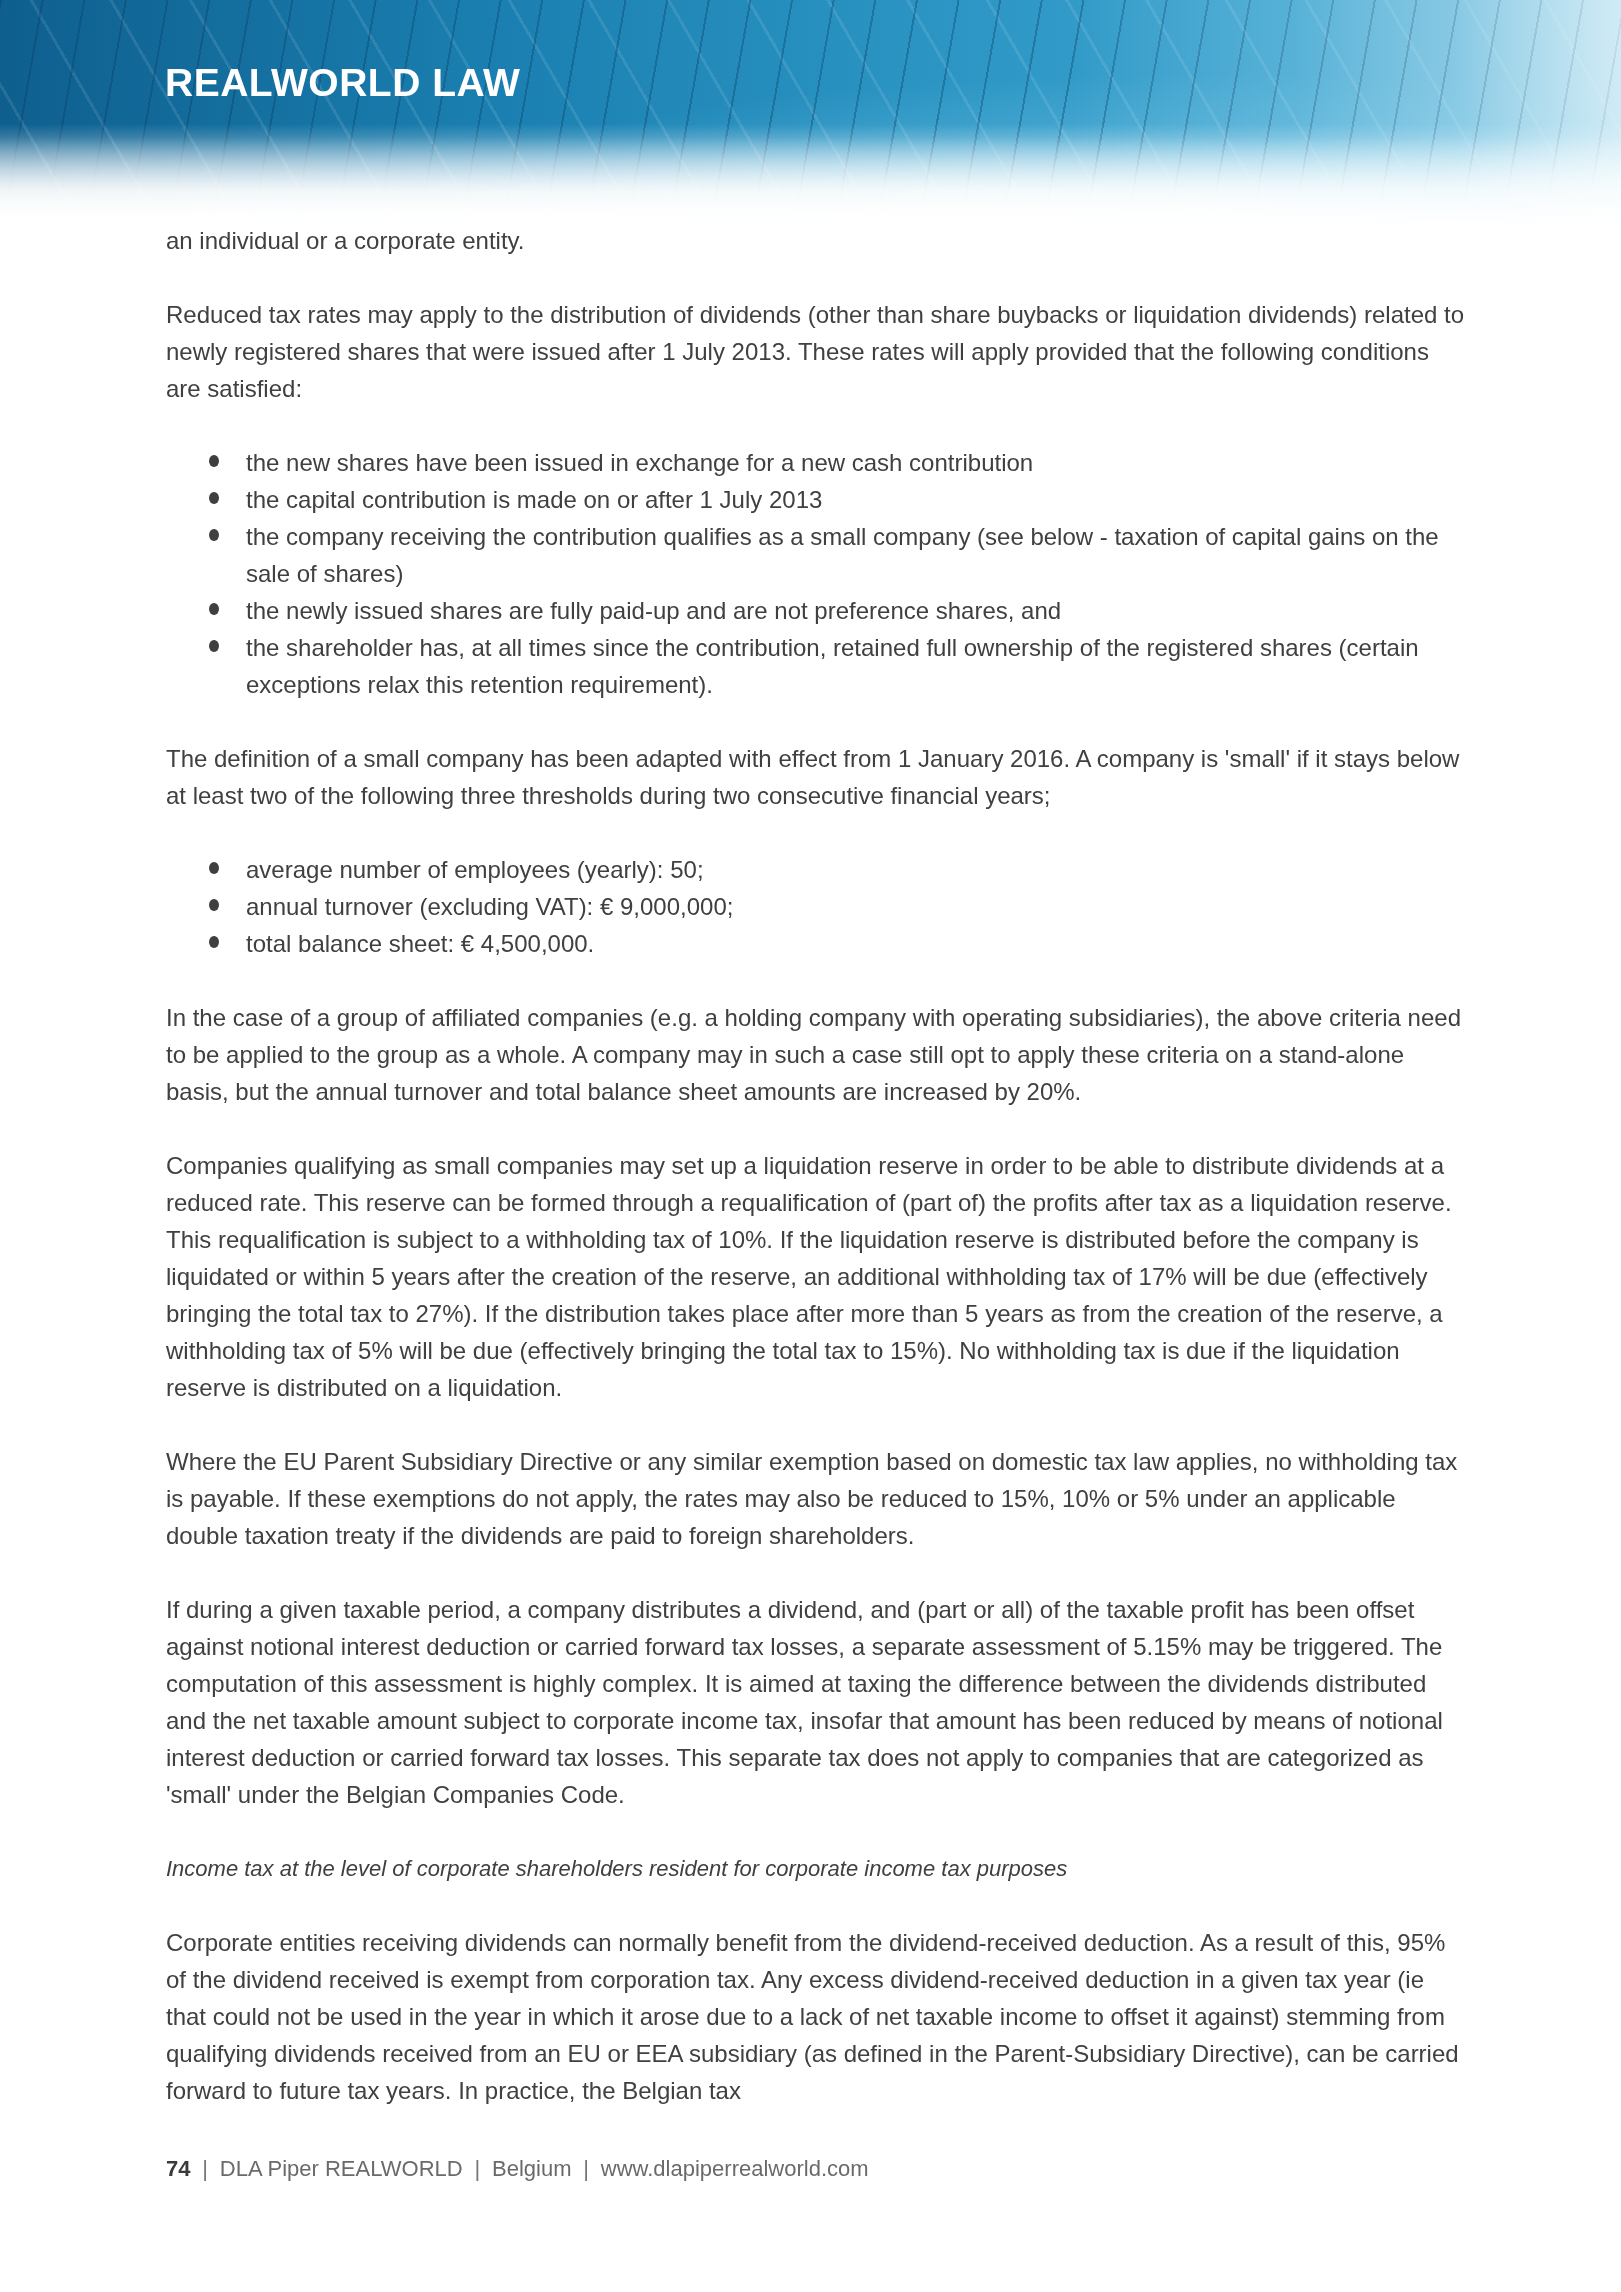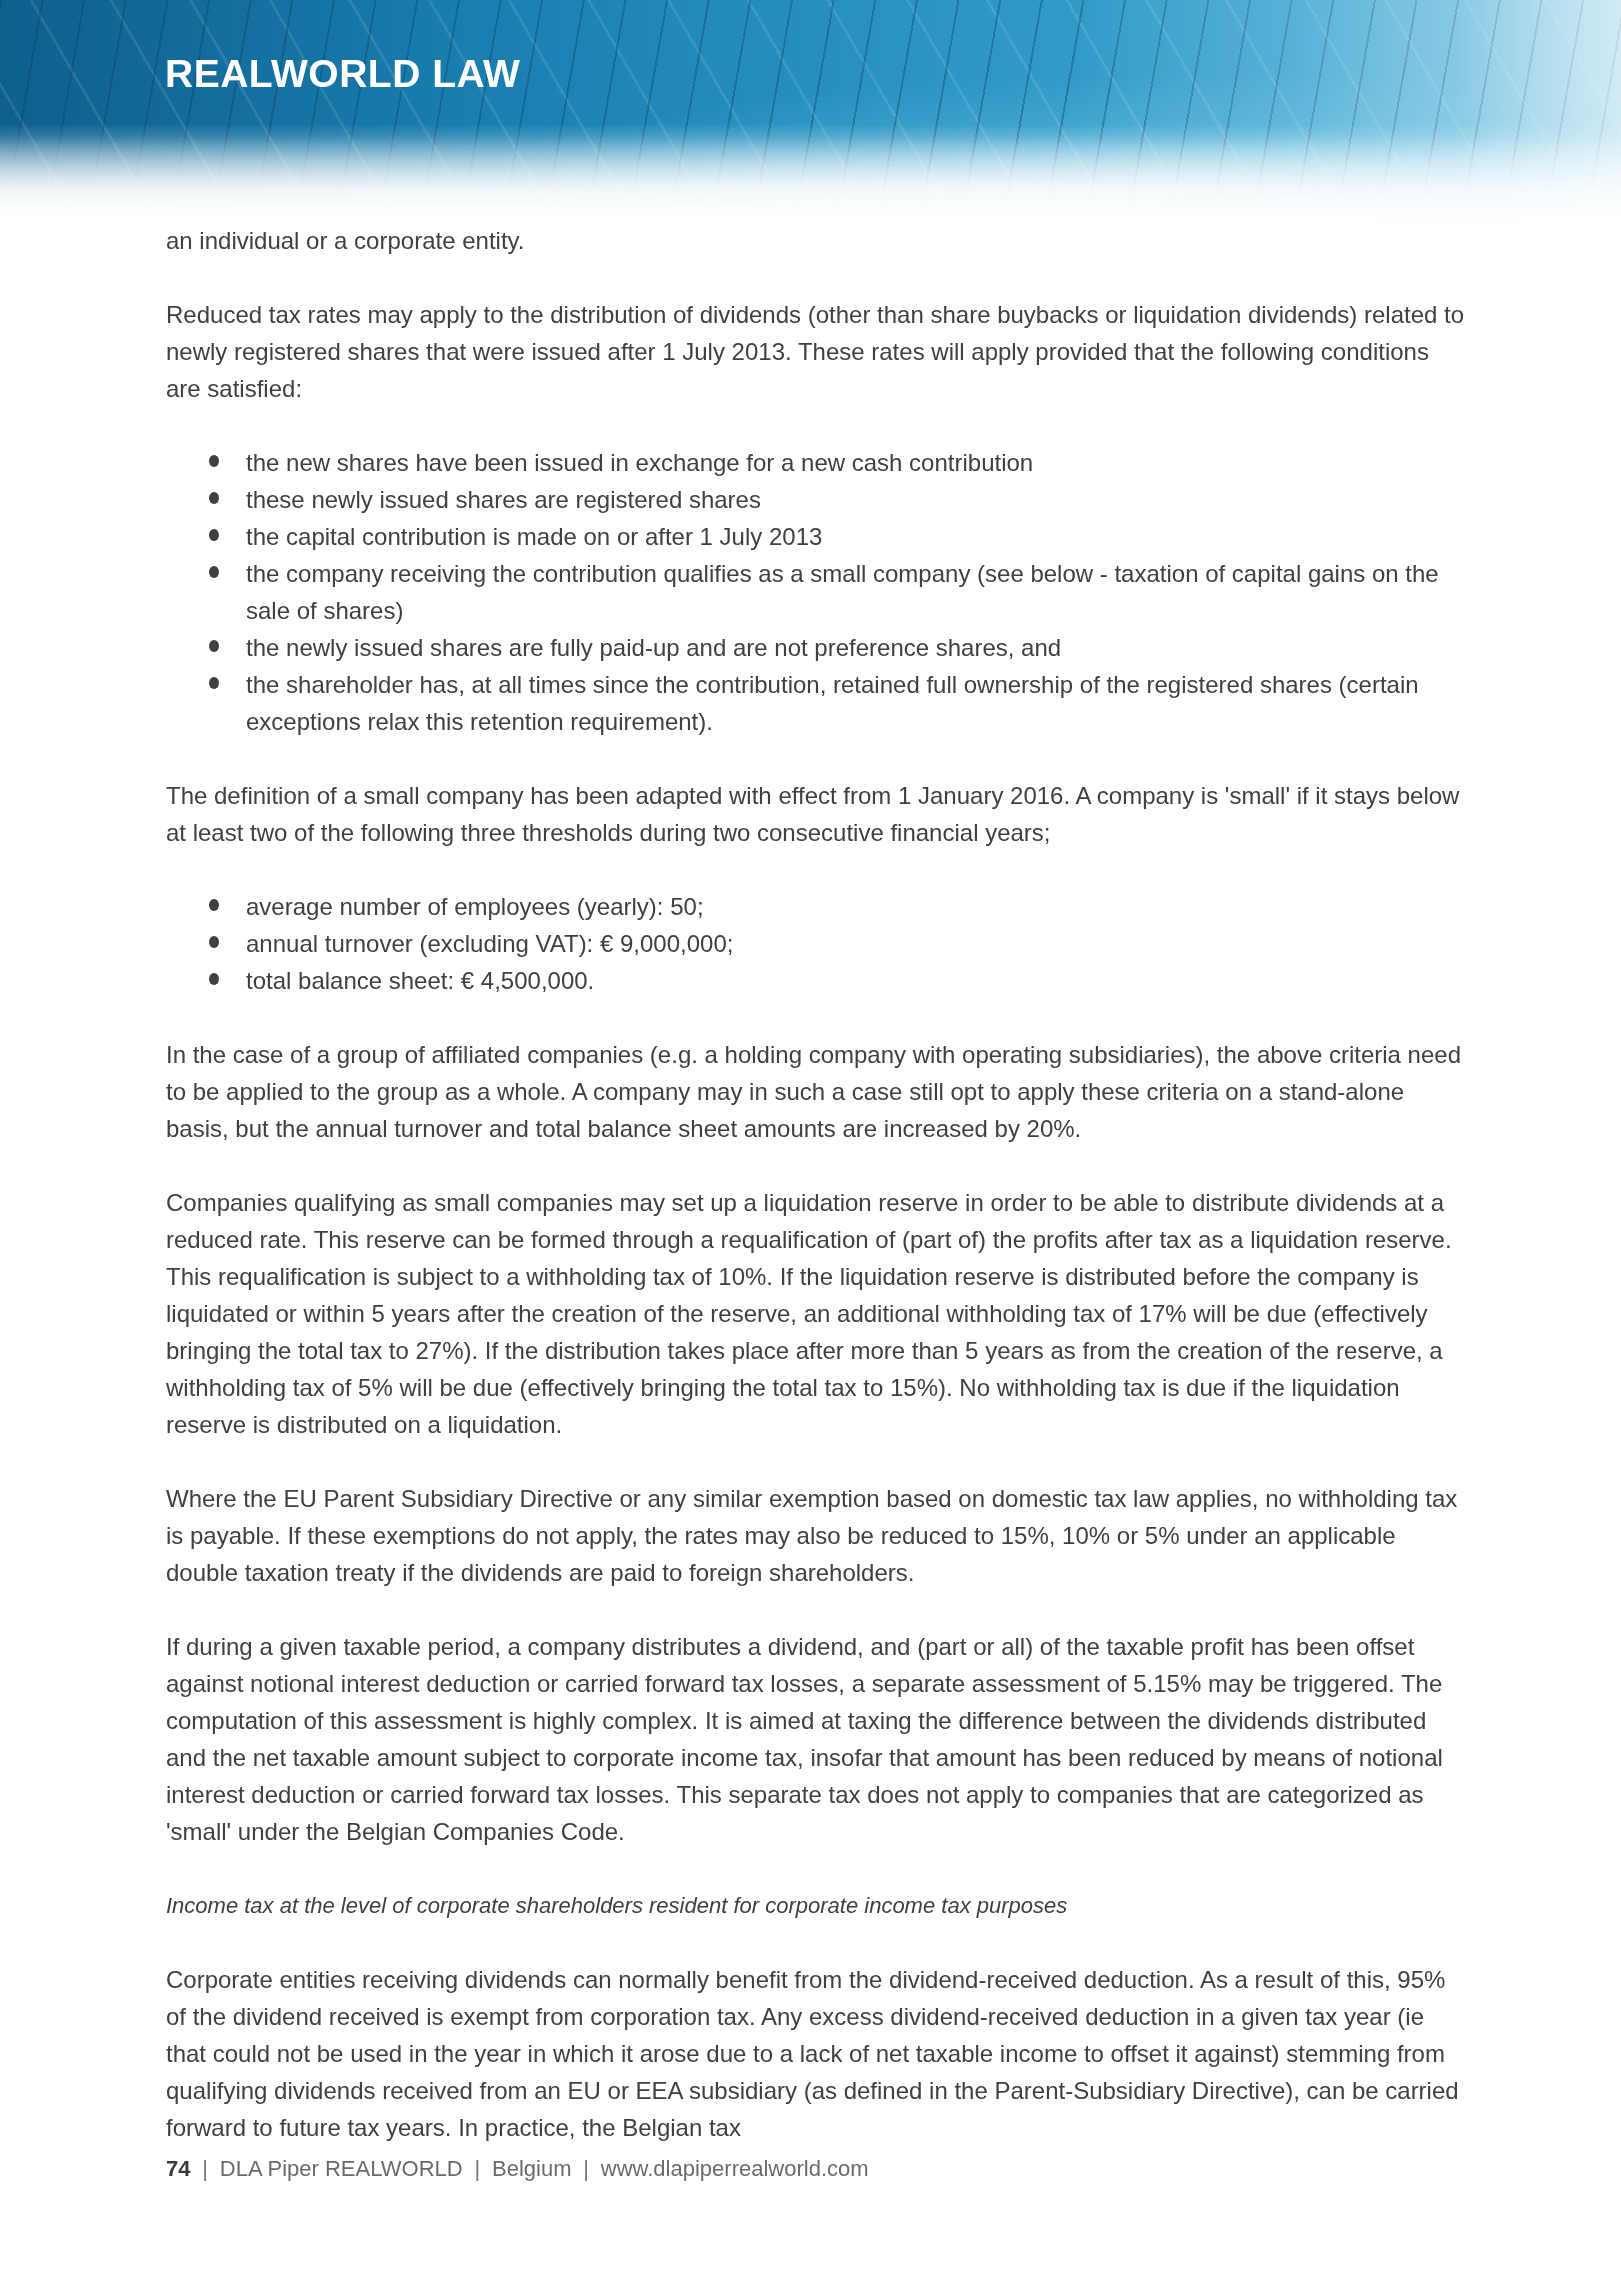--- a/index.html
+++ b/index.html
@@ -10,21 +10,21 @@
       linear-gradient(to bottom, rgba(255,255,255,0) 0%, rgba(255,255,255,0) 55%, rgba(255,255,255,0.85) 85%, #ffffff 100%),
       repeating-linear-gradient(100deg, rgba(10,60,100,0.35) 0px, rgba(10,60,100,0.35) 2px, rgba(0,0,0,0) 2px, rgba(0,0,0,0) 41px),
       repeating-linear-gradient(60deg, rgba(255,255,255,0.10) 0px, rgba(255,255,255,0.10) 2.9px, rgba(0,0,0,0) 2.9px, rgba(0,0,0,0) 69px),
       radial-gradient(ellipse at 75% 90%, rgba(120,200,230,0.6), rgba(0,0,0,0) 45%),
       linear-gradient(to right, #0e5f8e 0%, #1a7fb0 30%, #2a93c2 55%, #3ba3cf 80%, #8fcbe4 100%);
   }
   .banner-building { position: absolute; right: 0; top: 0; width: 549px; height: 225px;
     background: linear-gradient(to right, rgba(255,255,255,0) 0%, rgba(200,235,248,0.35) 70%, rgba(235,248,252,0.7) 100%); }
   .banner-fade { position: absolute; left: 0; bottom: 0; width: 100%; height: 88px;
     background: linear-gradient(to bottom, rgba(255,255,255,0), #ffffff); }
-  .brand { position: absolute; left: 165px; top: 52px; font-family: "Liberation Sans", sans-serif;
+  .brand { position: absolute; left: 165px; top: 61px; font-family: "Liberation Sans", sans-serif;
     font-weight: bold; font-size: 39px; color: #ffffff; letter-spacing: 0.5px; }
   .content { position: absolute; left: 166px; top: 222px; width: 1304px;
     font-size: 24px; line-height: 37px; color: #404040; }
   p { margin: 0 4px 37px 0; }
   ul { list-style: none; margin: 12px 0 37px 0; padding: 0; }
   li { position: relative; padding-left: 80px; }
   li .dot { position: absolute; left: 43px; top: 10.8px; width: 9.8px; height: 11.8px; border-radius: 50%; background: #3f3f3f; }
   .subhead { font-style: italic; font-size: 22px; }
   .footer { position: absolute; left: 166px; top: 2156px; font-size: 22px; color: #6a6a6a; white-space: pre; }
   .footer .pg { font-weight: bold; color: #3a3a3a; }
@@ -38,21 +38,20 @@
   <div class="banner-fade"></div>
   <div class="brand">REALWORLD LAW</div>
 </div>
 
 <div class="content">
   <p>an individual or a corporate entity.</p>
   <p>Reduced tax rates may apply to the distribution of dividends (other than share buybacks or liquidation dividends) related to newly registered shares that were issued after 1 July 2013. These rates will apply provided that the following conditions are satisfied:</p>
 
   <ul>
     <li><span class="dot"></span><span>the new shares have been issued in exchange for a new cash contribution</span></li>
-    <li><span class="dot"></span><span>these newly issued shares are registered shares</span></li>
     <li><span class="dot"></span><span>the capital contribution is made on or after 1 July 2013</span></li>
     <li><span class="dot"></span><span>the company receiving the contribution qualifies as a small company (see below - taxation of capital gains on the sale of shares)</span></li>
     <li><span class="dot"></span><span>the newly issued shares are fully paid-up and are not preference shares, and</span></li>
     <li><span class="dot"></span><span>the shareholder has, at all times since the contribution, retained full ownership of the registered shares (certain exceptions relax this retention requirement).</span></li>
   </ul>
 
   <p>The definition of a small company has been adapted with effect from 1 January 2016. A company is 'small' if it stays below at least two of the following three thresholds during two consecutive financial years;</p>
 
   <ul>
     <li><span class="dot"></span><span>average number of employees (yearly): 50;</span></li>

